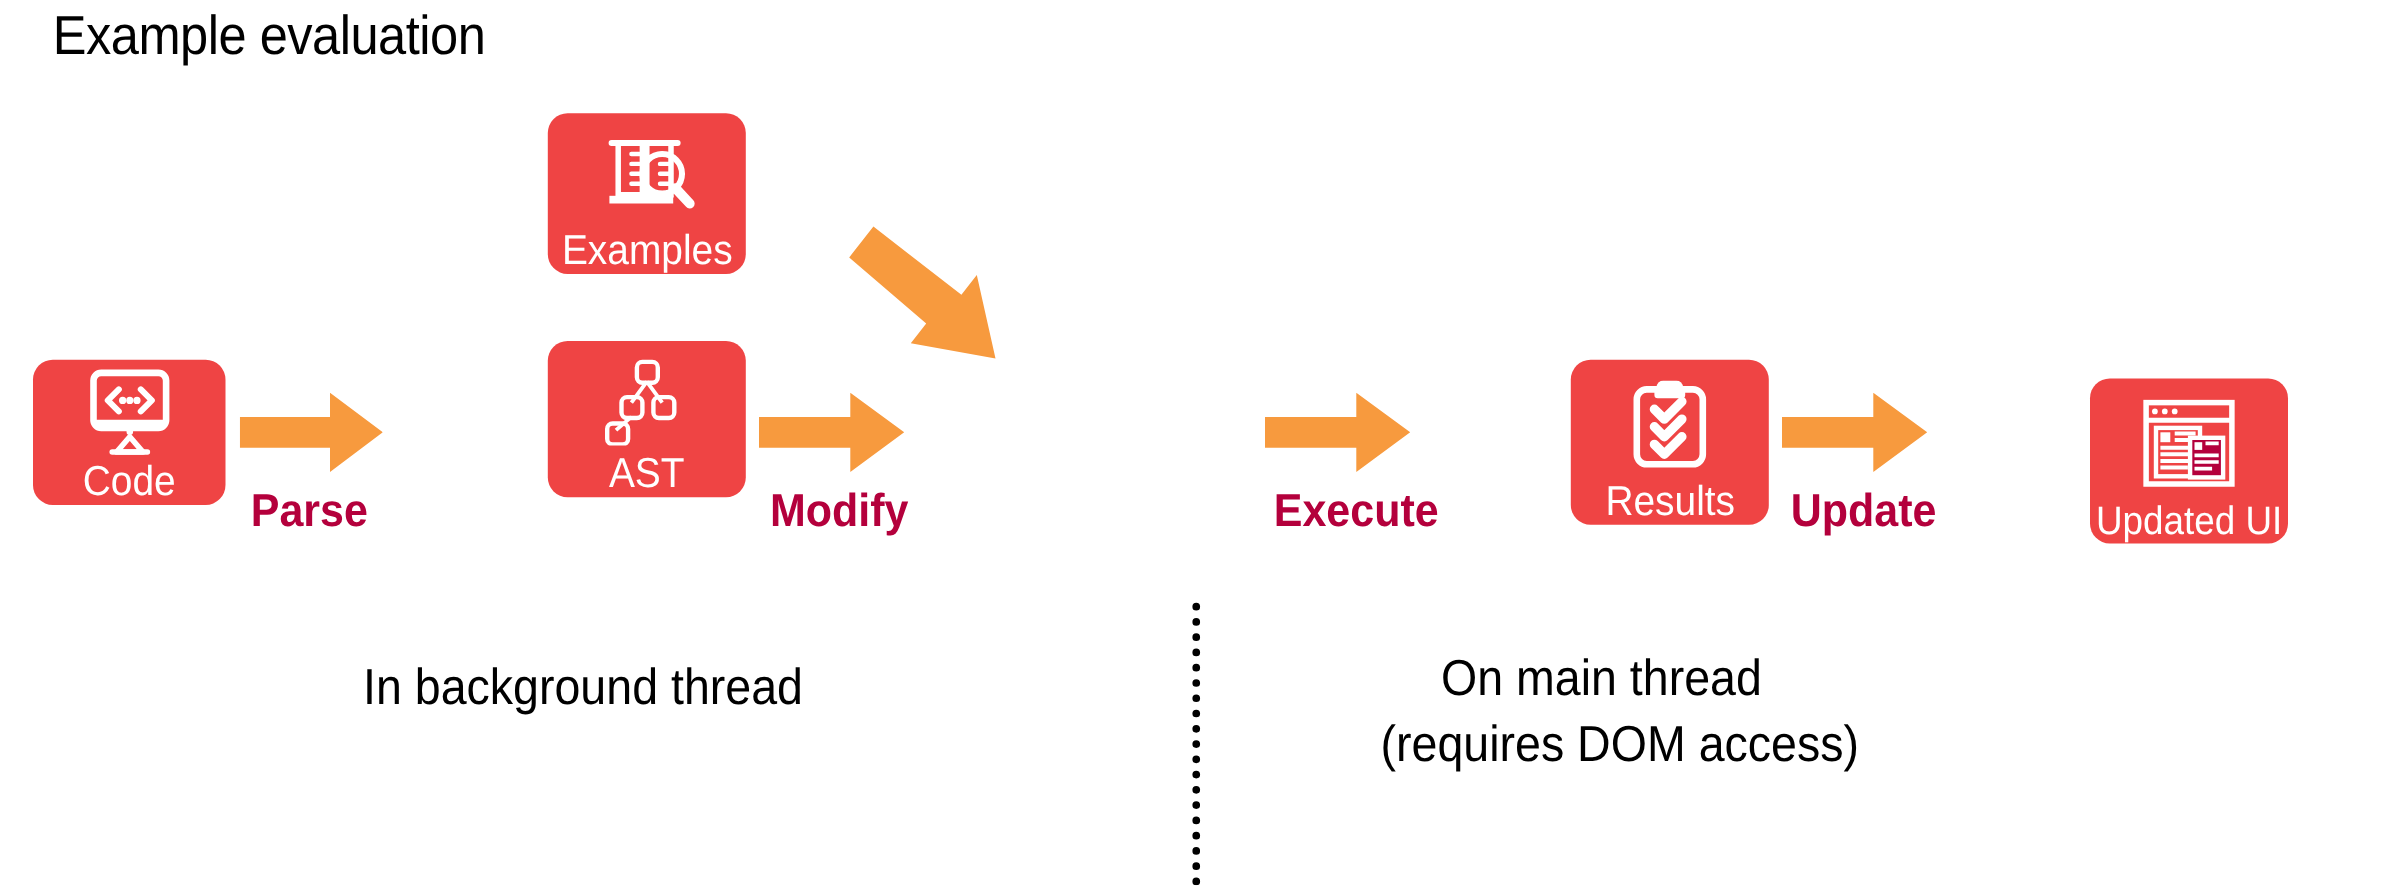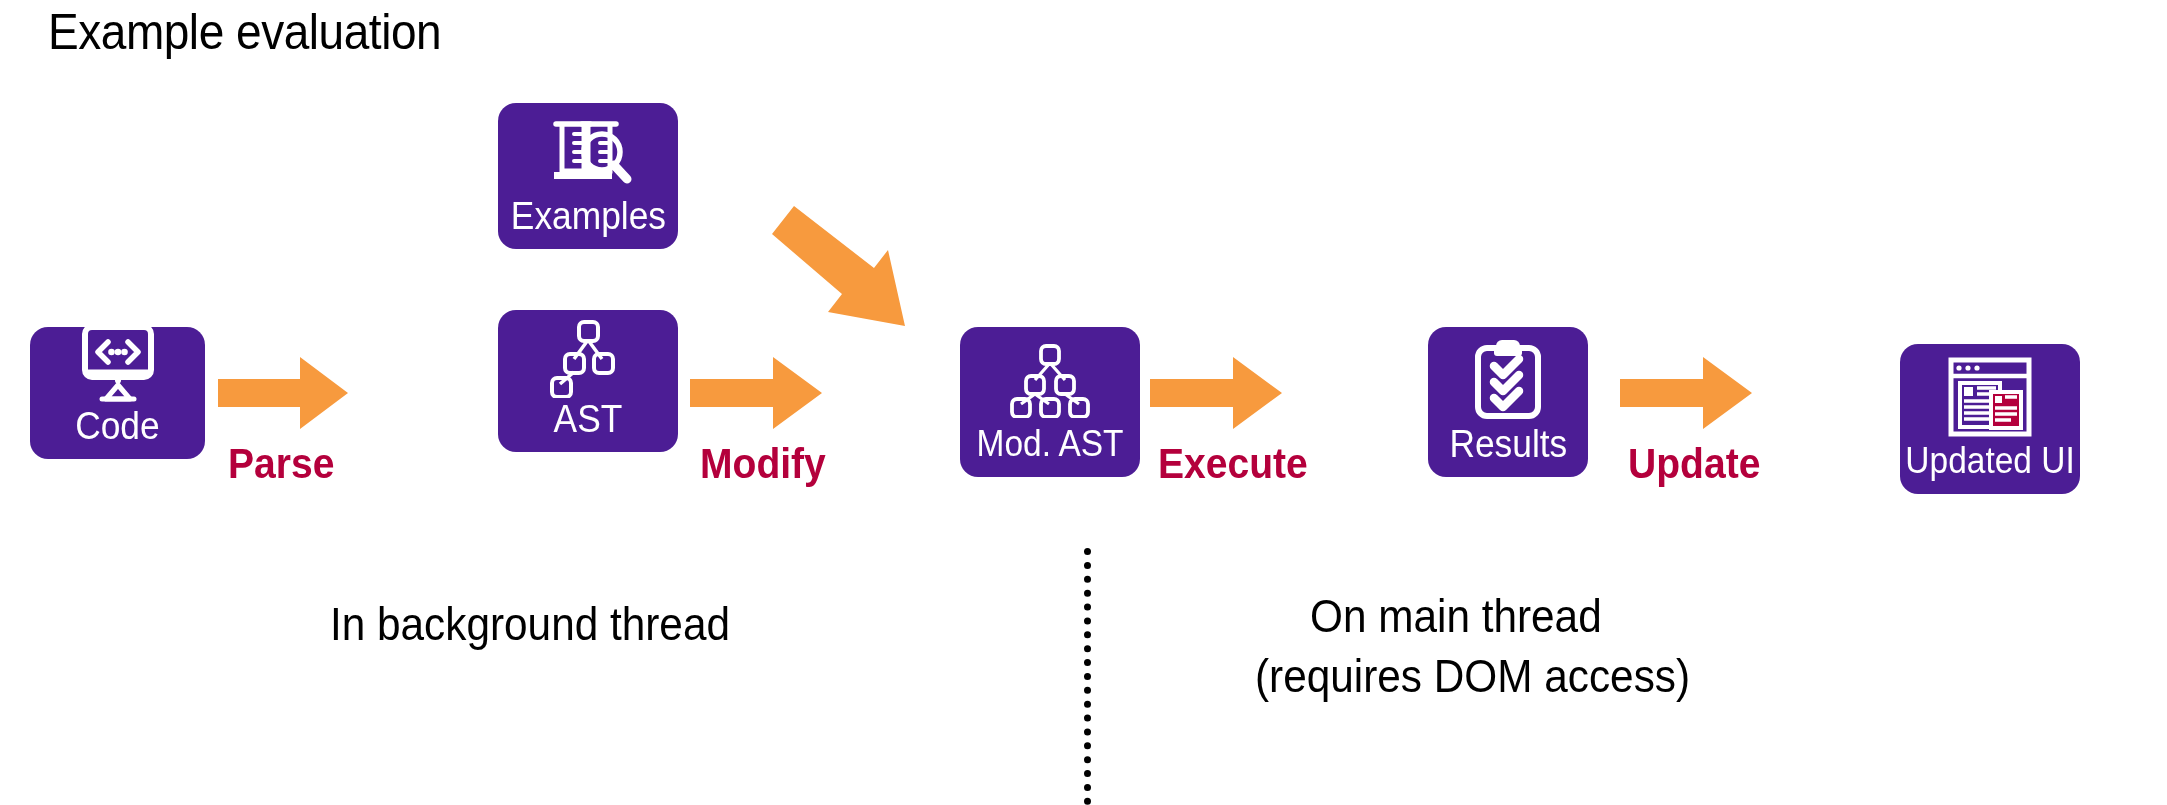--- a/index.html
+++ b/index.html
@@ -31,28 +31,27 @@
     color: #000000;
     letter-spacing: -0.5px;
     white-space: nowrap;
     transform: scaleX(0.92);
     transform-origin: left center;
   }
 
   
   .node-box {
     position: absolute;
-    background: #4c1d95;
+    background: #ef4444;
     border-radius: 18px;
     box-sizing: border-box;
     display: flex;
     flex-direction: column;
     align-items: center;
     justify-content: flex-end;
-    padding-bottom: 12px;
     overflow: hidden;
   }
   .node-icon {
     flex: 1 1 auto;
     display: flex;
     align-items: center;
     justify-content: center;
     width: 100%;
     padding-top: 10px;
   }
@@ -65,21 +64,21 @@
     white-space: nowrap;
     transform: scaleX(0.93);
     transform-origin: center center;
   }
 
   
   #box-code      { left: 30px;   top: 327px; width: 175px; height: 132px; }
   #box-examples  { left: 498px;  top: 103px; width: 180px; height: 146px; }
   #box-ast       { left: 498px;  top: 310px; width: 180px; height: 142px; }
   #box-modast    { left: 960px;  top: 327px; width: 180px; height: 150px; }
-  #box-results   { left: 1428px; top: 327px; width: 160px; height: 150px; }
+  #box-results   { left: 1428px; top: 327px; width: 180px; height: 150px; }
   #box-updatedui { left: 1900px; top: 344px; width: 180px; height: 150px; }
 
   #box-modast .node-label,
   #box-updatedui .node-label { font-size: 36px; }
 
   
   .arrow-h {
     position: absolute;
     height: 72px;
   }
@@ -193,34 +192,20 @@
         <path d="M39 22 L25 41 M39 22 L53 41 M25 54 L11 66" stroke="#ffffff" stroke-width="3.5"></path>
         <rect x="30" y="4" width="19" height="19" rx="5" stroke="#ffffff" stroke-width="4" fill="none"></rect>
         <rect x="16" y="36" width="19" height="19" rx="5" stroke="#ffffff" stroke-width="4" fill="none"></rect>
         <rect x="45" y="36" width="19" height="19" rx="5" stroke="#ffffff" stroke-width="4" fill="none"></rect>
         <rect x="3" y="60" width="19" height="19" rx="5" stroke="#ffffff" stroke-width="4" fill="none"></rect>
       </svg>
     </div>
     <div class="node-label">AST</div>
   </div>
 
-  <div class="node-box" id="box-modast">
-    <div class="node-icon">
-      <svg width="92" height="76" viewBox="0 0 92 76" fill="none">
-        <path d="M46 21 L31 38 M46 21 L61 38 M31 52 L17 62 M31 52 L45 62 M61 52 L75 62" stroke="#ffffff" stroke-width="3.2"></path>
-        <rect x="37" y="4" width="18" height="18" rx="5" stroke="#ffffff" stroke-width="3.8" fill="none"></rect>
-        <rect x="22" y="34" width="18" height="18" rx="5" stroke="#ffffff" stroke-width="3.8" fill="none"></rect>
-        <rect x="52" y="34" width="18" height="18" rx="5" stroke="#ffffff" stroke-width="3.8" fill="none"></rect>
-        <rect x="8" y="57" width="18" height="18" rx="5" stroke="#ffffff" stroke-width="3.8" fill="none"></rect>
-        <rect x="37" y="57" width="18" height="18" rx="5" stroke="#ffffff" stroke-width="3.8" fill="none"></rect>
-        <rect x="66" y="57" width="18" height="18" rx="5" stroke="#ffffff" stroke-width="3.8" fill="none"></rect>
-      </svg>
-    </div>
-    <div class="node-label">Mod. AST</div>
-  </div>
 
   <div class="node-box" id="box-results">
     <div class="node-icon">
       <svg width="72" height="80" viewBox="0 0 72 80" fill="none">
         <rect x="6" y="8" width="60" height="68" rx="9" stroke="#ffffff" stroke-width="6" fill="none"></rect>
         <path d="M24 12 H48 V6 a6 6 0 0 0 -6 -6 h-12 a6 6 0 0 0 -6 6 Z" fill="#ffffff"></path>
         <rect x="22" y="6" width="28" height="10" rx="3" fill="#ffffff"></rect>
         <path d="M22 26 L31 35 L47 19" stroke="#ffffff" stroke-width="8.5" stroke-linecap="round" stroke-linejoin="round" fill="none"></path>
         <path d="M22 42 L31 51 L47 35" stroke="#ffffff" stroke-width="8.5" stroke-linecap="round" stroke-linejoin="round" fill="none"></path>
         <path d="M22 58 L31 67 L47 51" stroke="#ffffff" stroke-width="8.5" stroke-linecap="round" stroke-linejoin="round" fill="none"></path>

